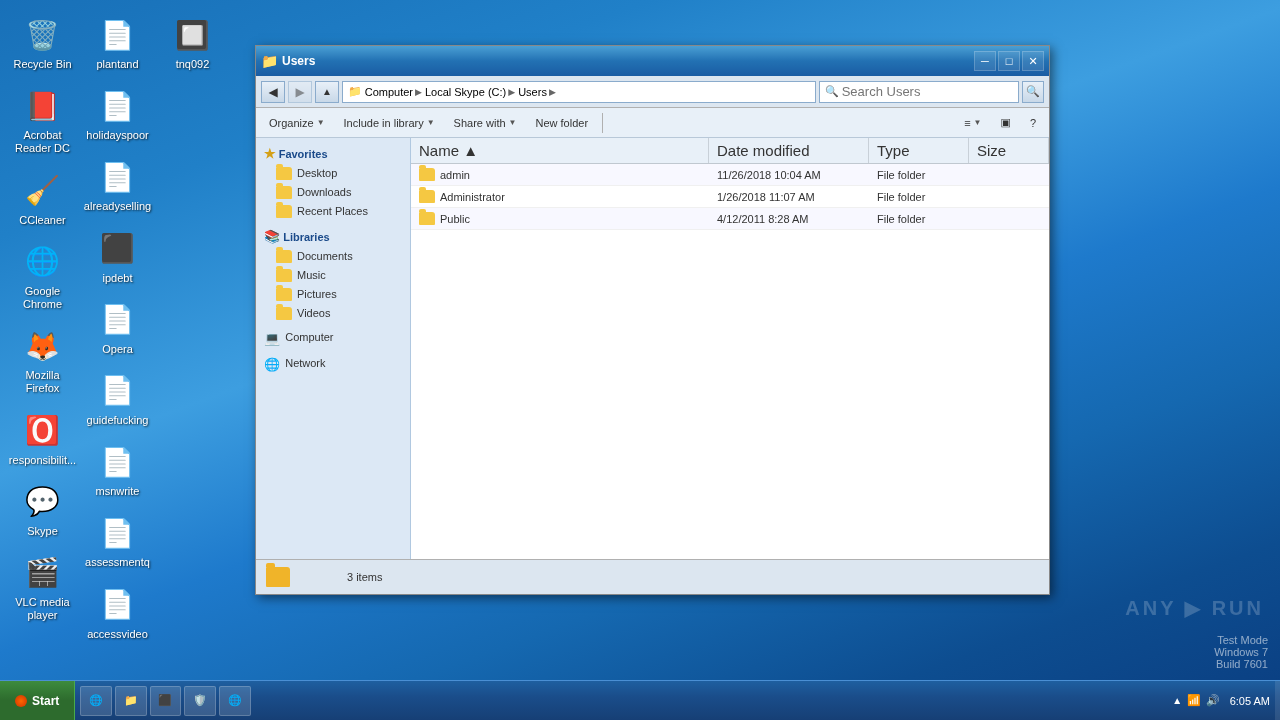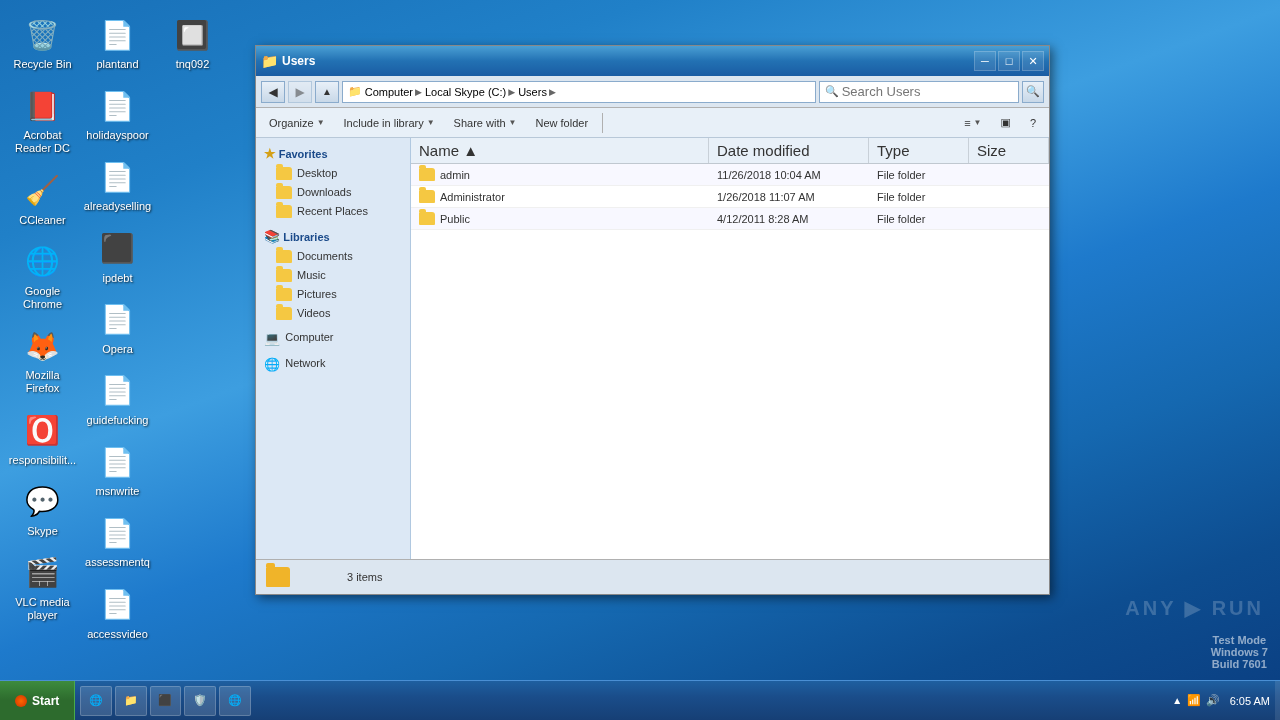--- a/index.html
+++ b/index.html
@@ -771,21 +771,21 @@
         </div>
       </div>
     </div>
 
     <div class="status-bar">
       <div class="status-folder-icon"></div>
       <span class="status-text">3 items</span>
     </div>
   </div>
 
-  <div class="test-mode" style="position:absolute;bottom:50px;right:12px;text-align:center;font-weight:bold;">
+  <div class="test-mode" style="position:absolute;bottom:50px;right:12px;text-align:right;">
     <div style="color:rgba(255,255,255,0.55);font-size:11px;font-family:sans-serif;">Test Mode</div>
     <div style="color:rgba(255,255,255,0.55);font-size:11px;font-family:sans-serif;">Windows 7</div>
     <div style="color:rgba(255,255,255,0.55);font-size:11px;font-family:sans-serif;">Build 7601</div>
   </div>
 
   <div style="position:absolute;bottom:100px;right:16px;color:rgba(255,255,255,0.2);font-size:20px;font-weight:bold;letter-spacing:3px;font-family:sans-serif;">
     <span>ANY ▶ RUN</span>
   </div>
 
   <div class="taskbar">

